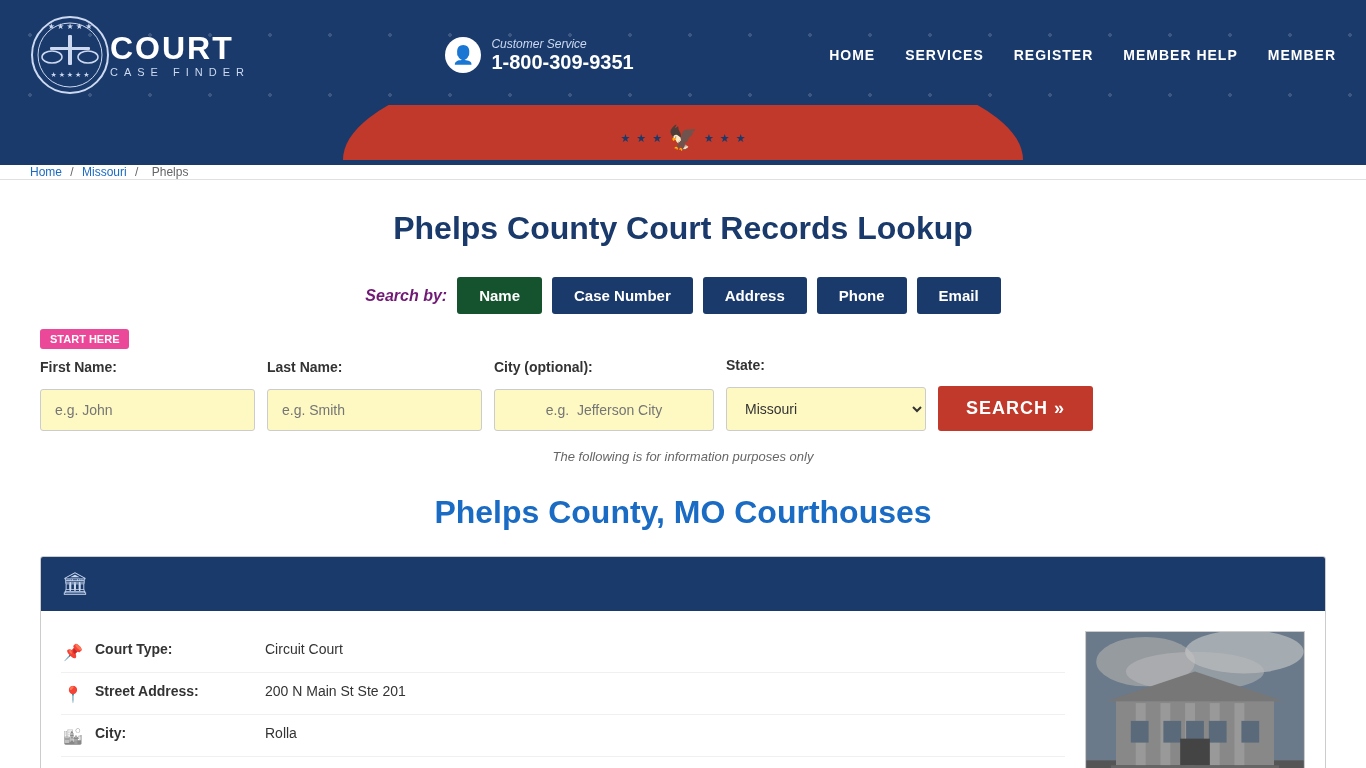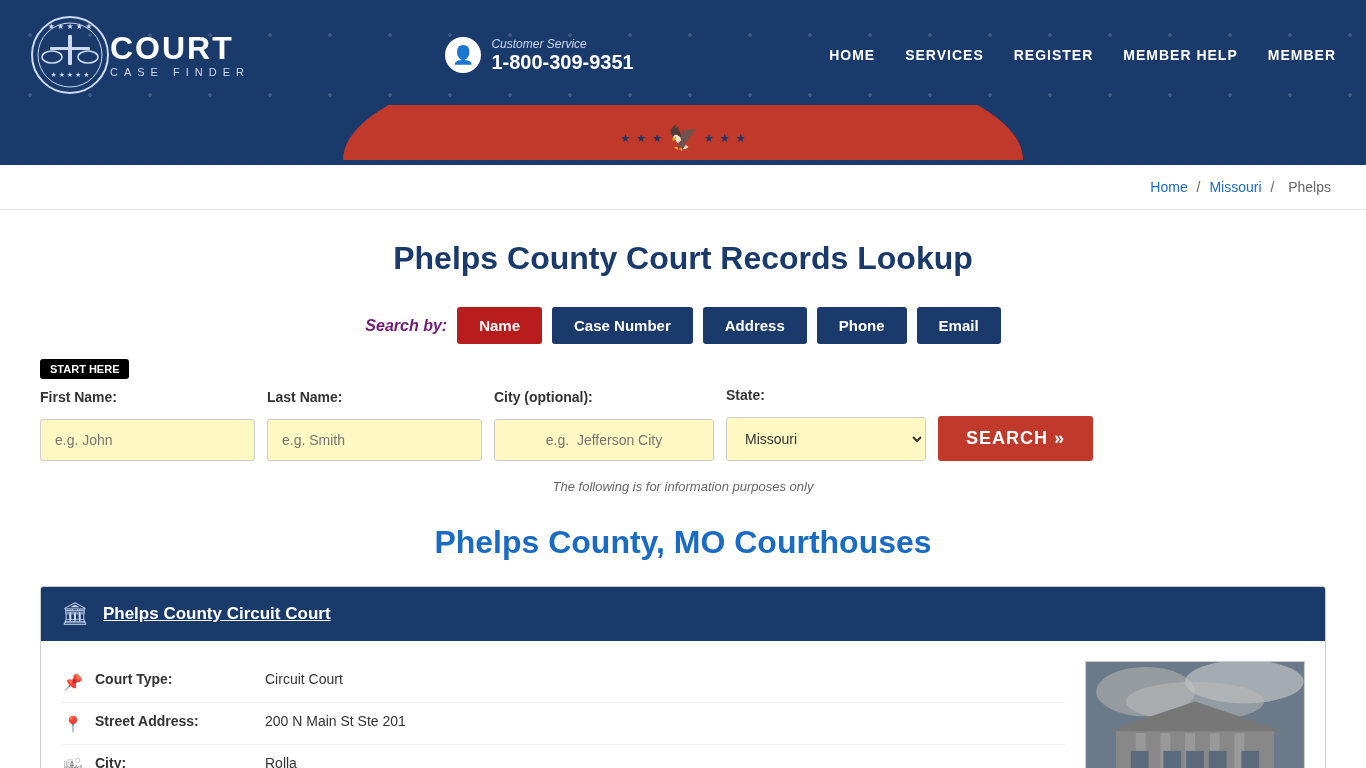--- a/index.html
+++ b/index.html
@@ -91,25 +91,24 @@
     }
 
     
     .top-section {
       background: #1a3a6b;
       position: relative;
     }
 
     
     .breadcrumb {
-      padding: 14px 30px;
-      font-size: 14px;
+      padding: 0 30px;
+      font-size: 12px;
       color: #1a3a6b;
       border-bottom: 1px solid #e0e0e0;
-      text-align: right;
     }
     .breadcrumb a {
       color: #1a6bc4;
       text-decoration: none;
     }
     .breadcrumb span { color: #666; margin: 0 5px; }
 
     
     .main-content {
       max-width: 1366px;
@@ -140,31 +139,31 @@
     }
     .search-tab {
       padding: 10px 22px;
       font-size: 15px;
       font-weight: bold;
       border: none;
       cursor: pointer;
       border-radius: 3px;
     }
     .search-tab.active {
-      background: #b91c1c;
+      background: #14532d;
       color: #fff;
     }
     .search-tab.inactive {
       background: #1a3a6b;
       color: #fff;
     }
 
     
     .start-here-badge {
-      background: #000000;
+      background: #ec4899;
       color: #fff;
       font-size: 11px;
       font-weight: bold;
       padding: 4px 10px;
       border-radius: 3px;
       display: inline-block;
       margin-bottom: 8px;
     }
 
     
@@ -423,21 +422,20 @@
   
   <p class="info-note">The following is for information purposes only</p>
 
   
   <h2 class="section-title">Phelps County, MO Courthouses</h2>
 
   
   <div class="courthouse-card">
     <div class="courthouse-header">
       <span class="courthouse-icon">🏛</span>
-      <span class="courthouse-name">Phelps County Circuit Court</span>
     </div>
     <div class="courthouse-body">
       <div class="courthouse-details">
 
         <div class="detail-row">
           <span class="detail-icon">📌</span>
           <span class="detail-label">Court Type:</span>
           <span class="detail-value">Circuit Court</span>
         </div>
 

